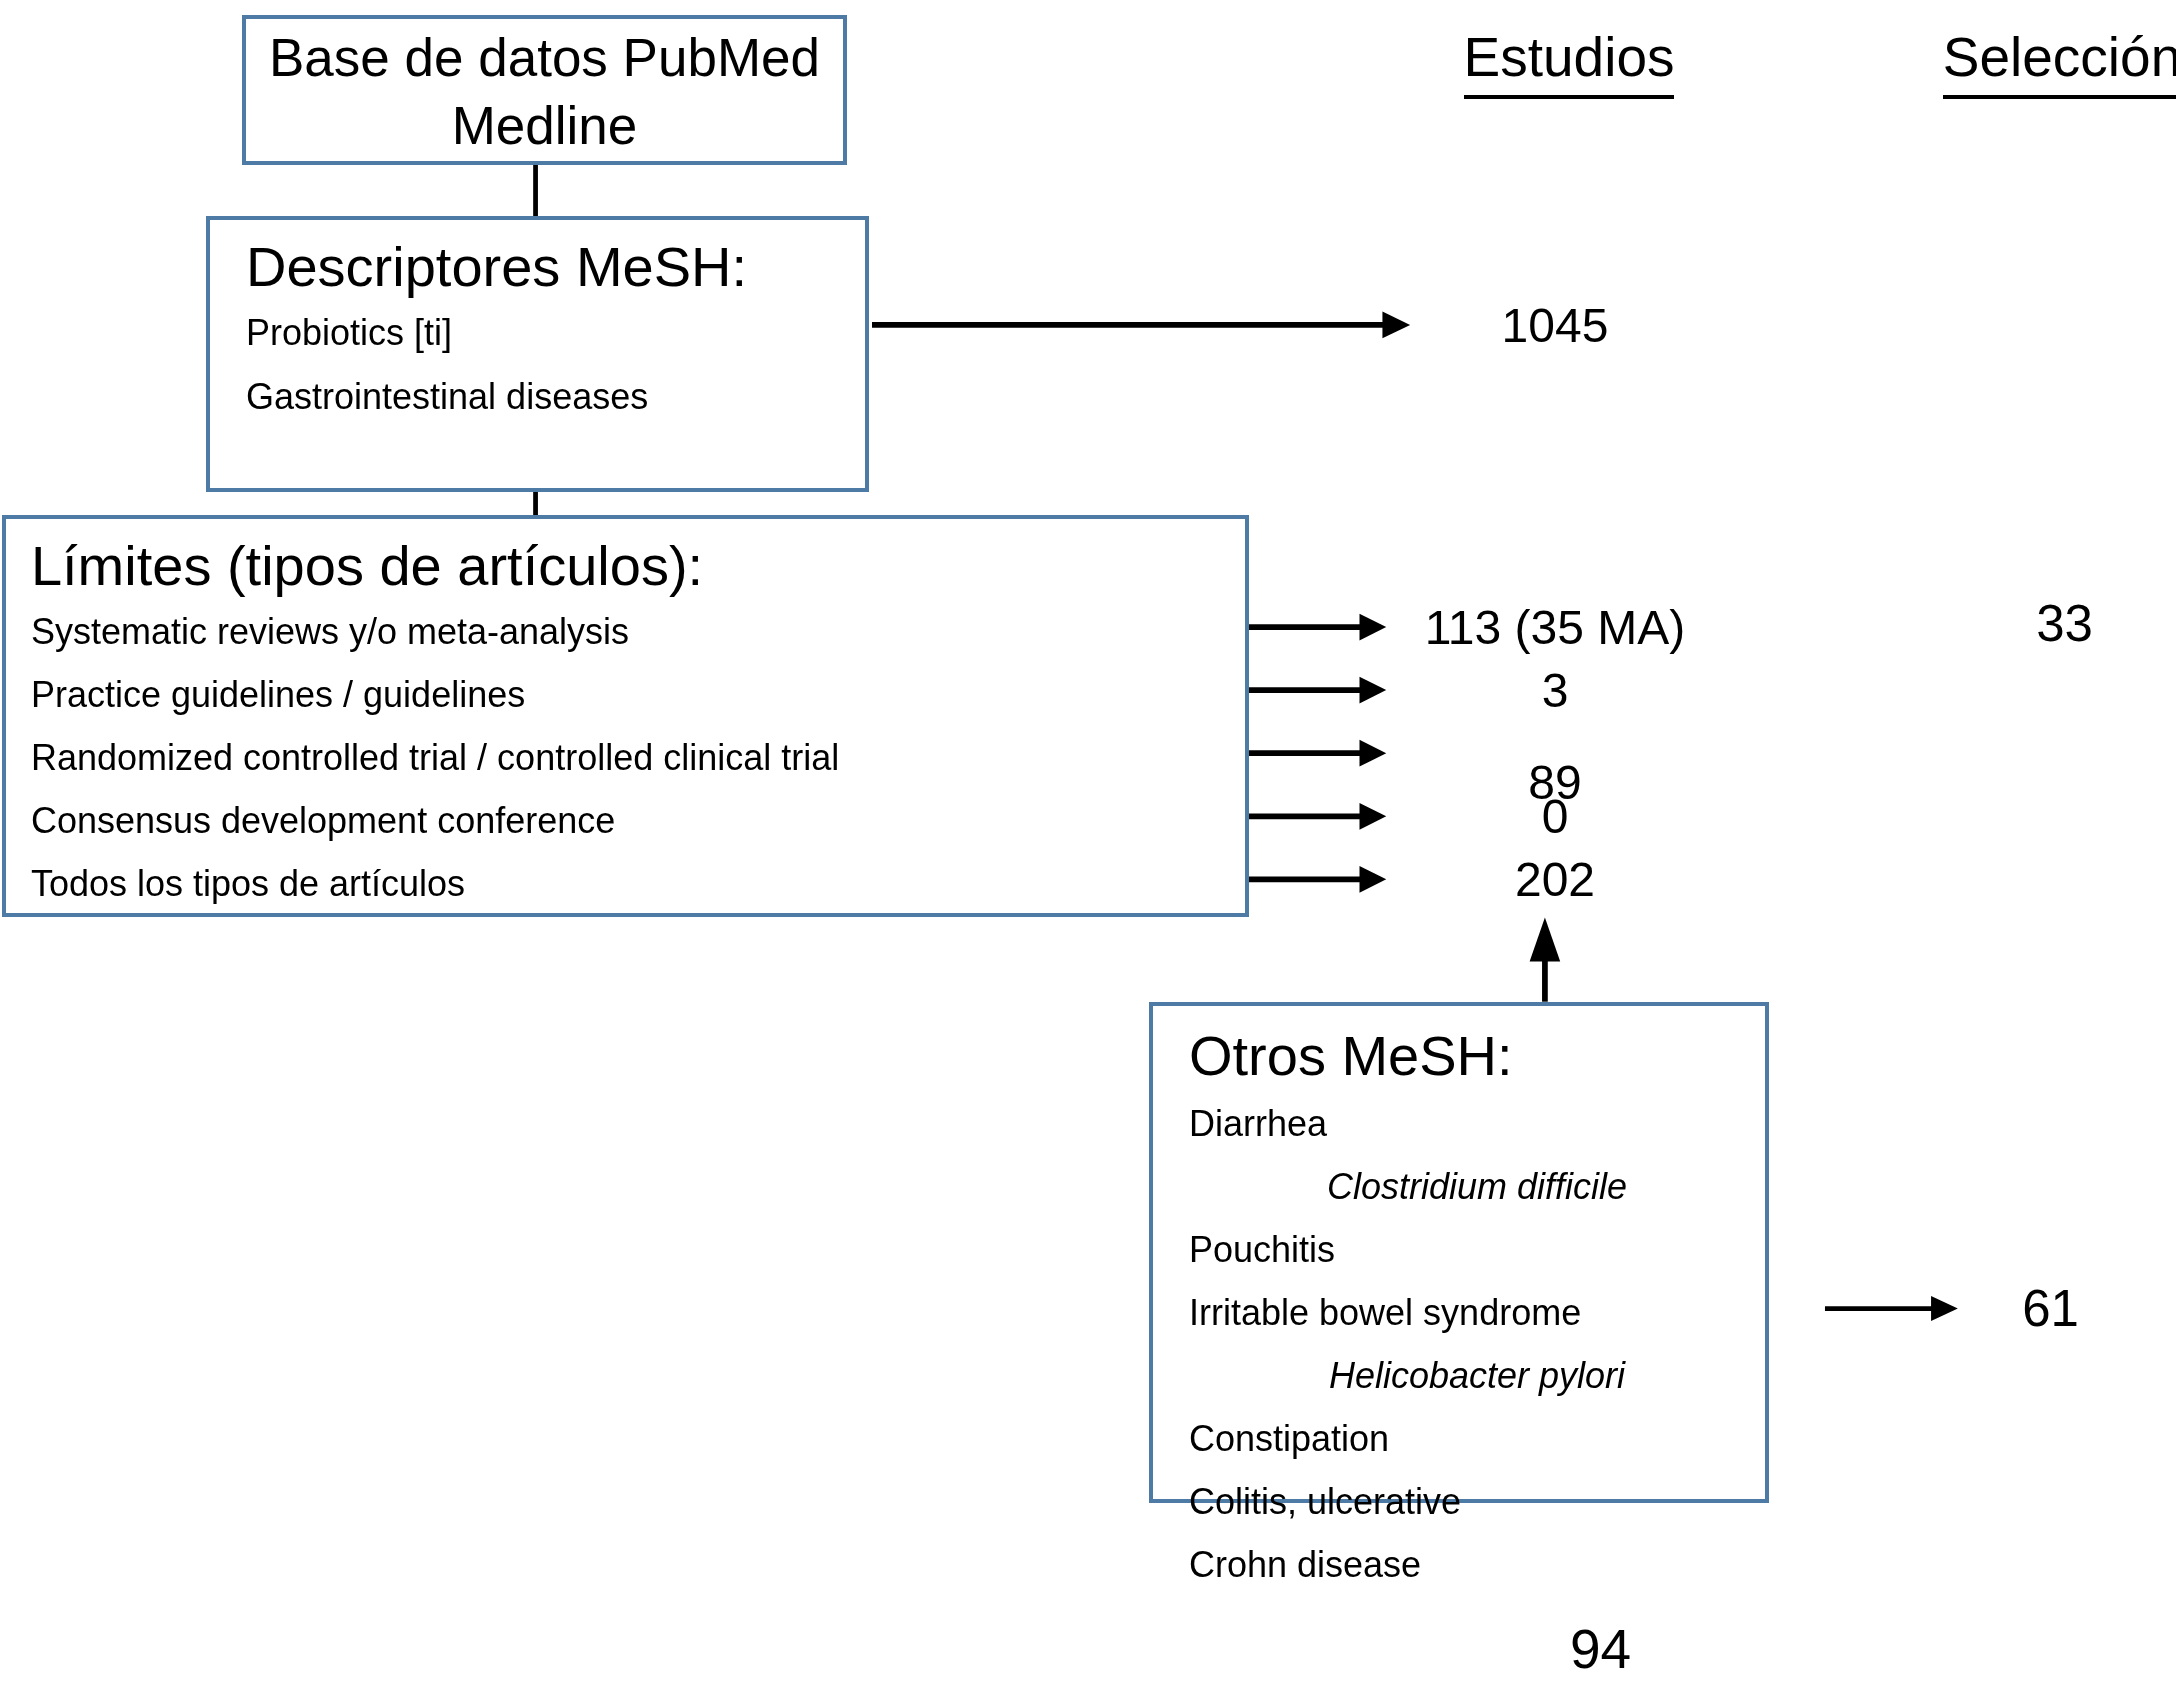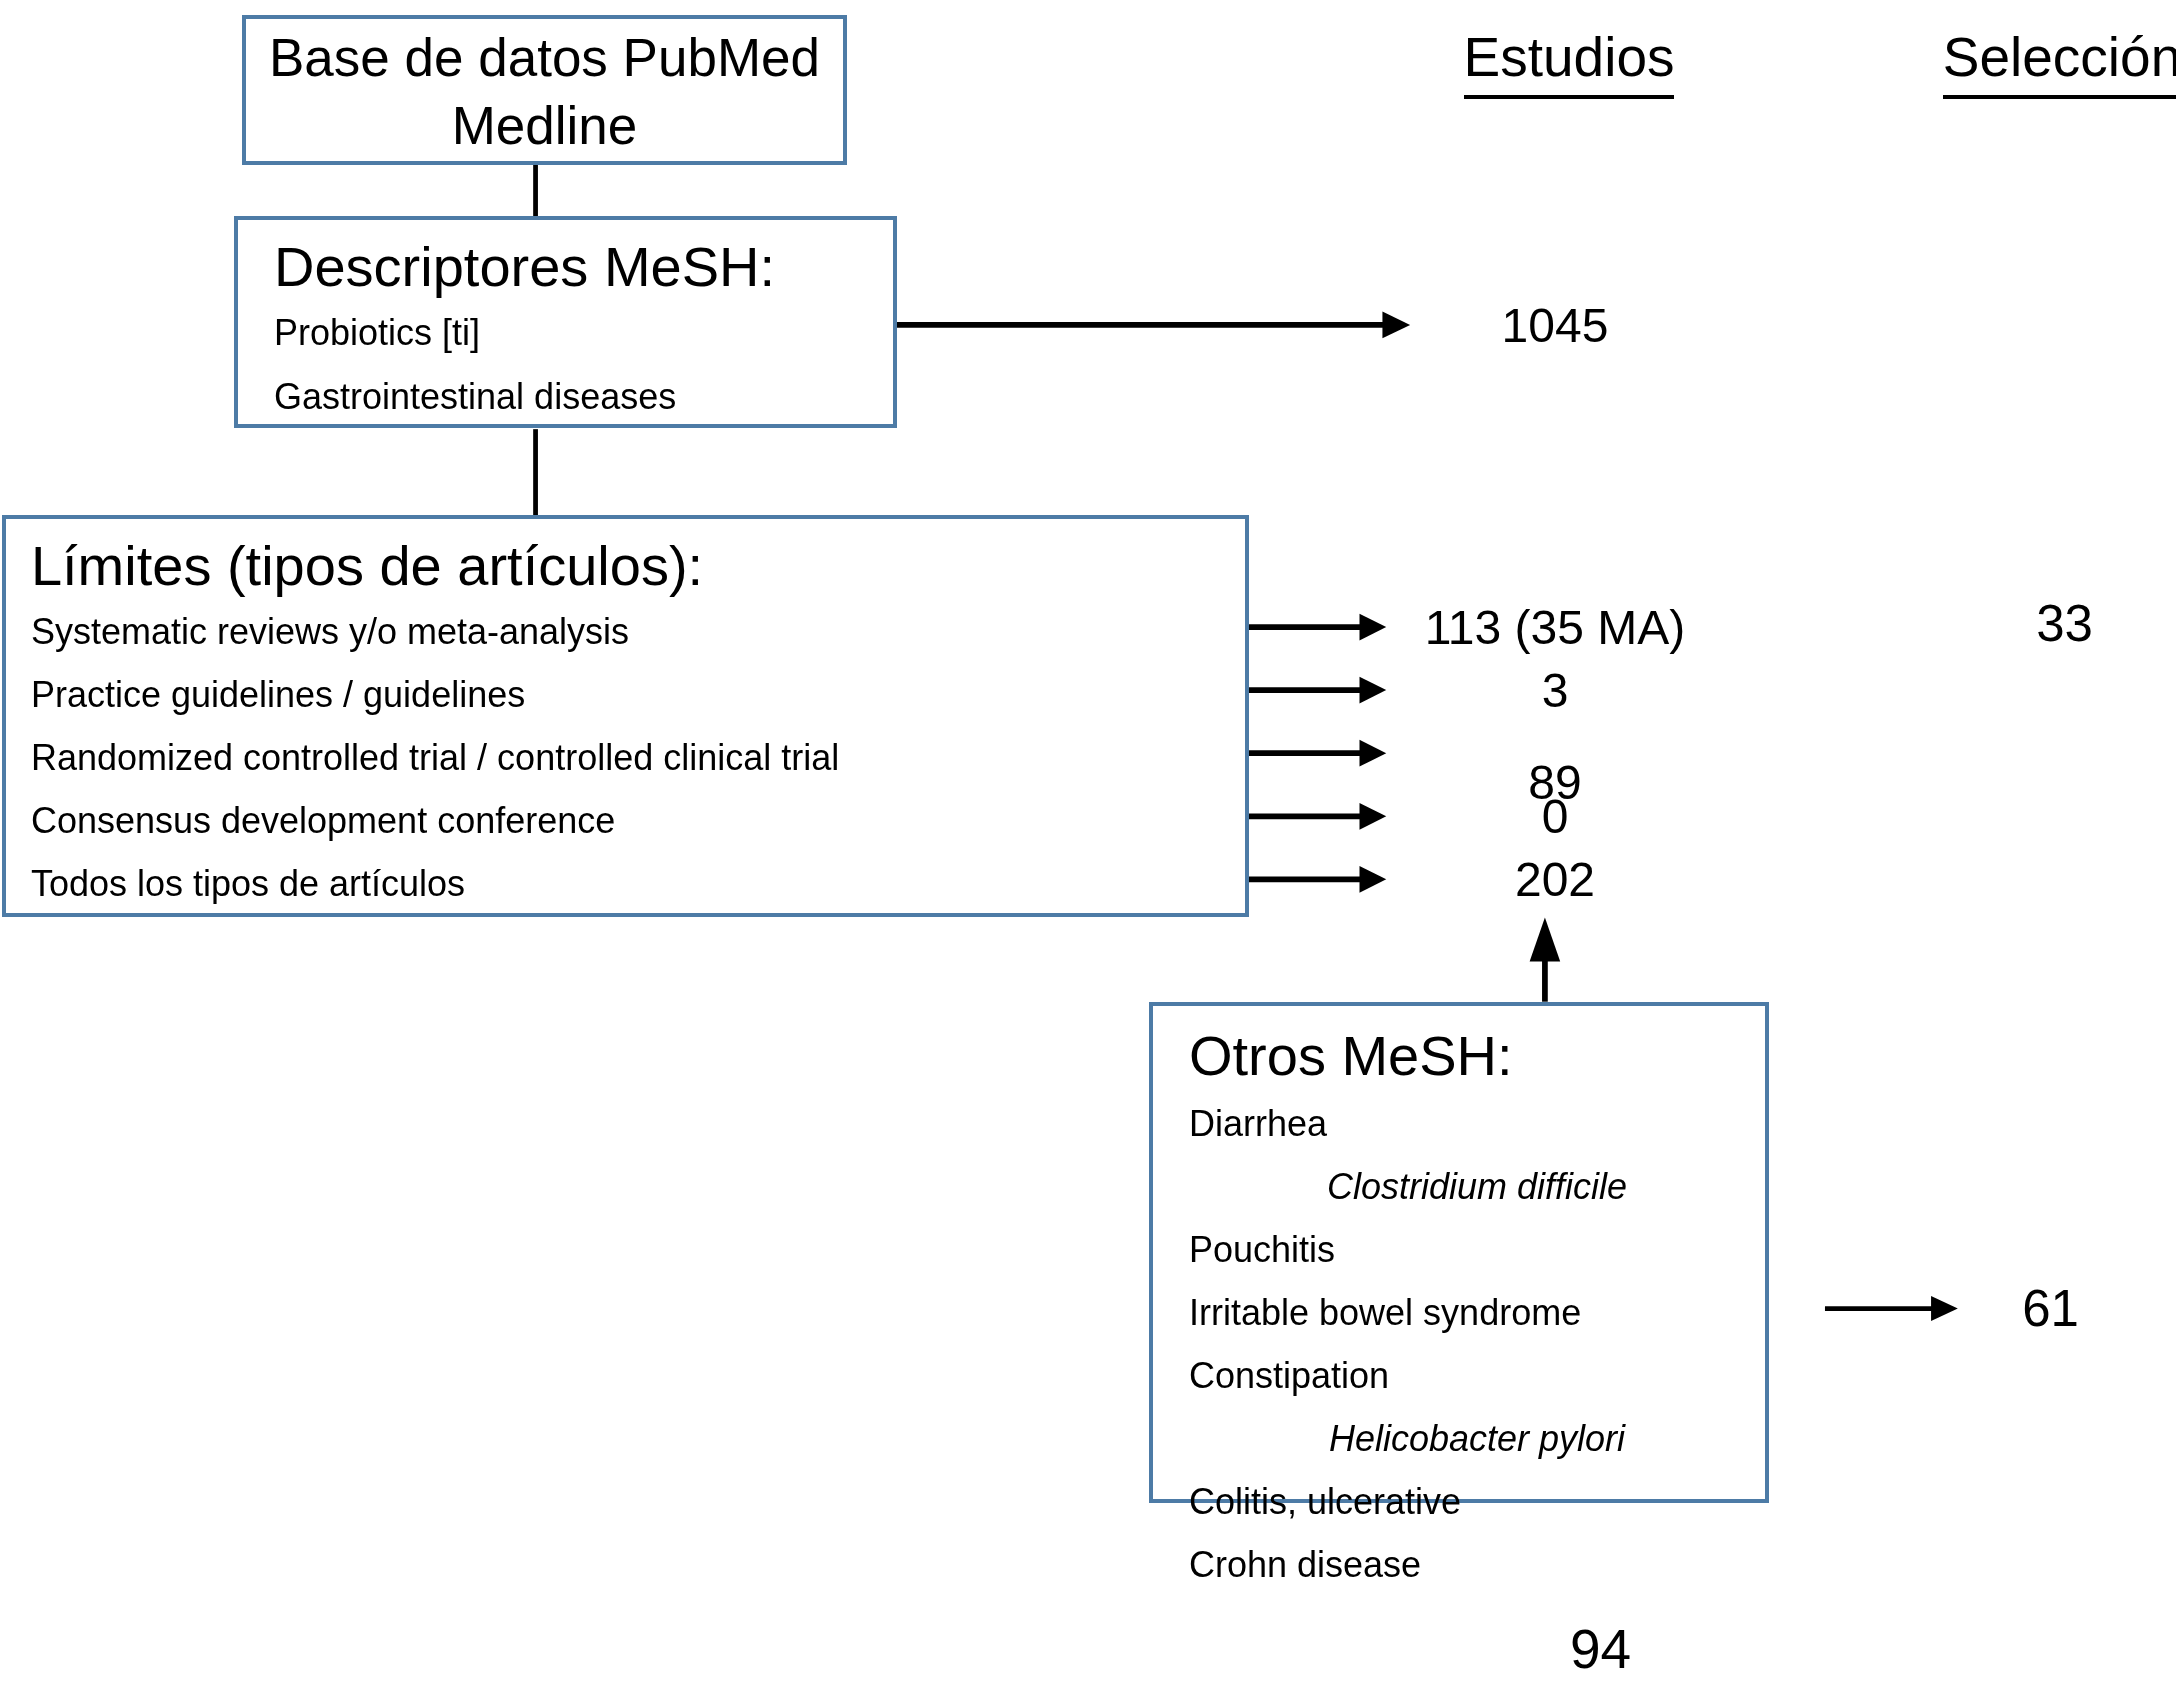--- a/index.html
+++ b/index.html
@@ -24,23 +24,22 @@
     background: #ffffff;
     box-sizing: border-box;
   }
   .box-pubmed {
     left: 242px; top: 15px; width: 605px; height: 150px;
     text-align: center;
     font-size: 53px; line-height: 68px;
     padding-top: 4.8px;
   }
   .box-descriptores {
-    left: 206px; top: 216px; width: 663px; height: 212px;
+    left: 206px; top: 216px; width: 663px; height: 276px;
     padding: 11.5px 0 0 36px;
-    margin-left: 28px;
   }
   .box-limites {
     left: 1.9px; top: 515px; width: 1247px; height: 402px;
     padding: 11.5px 0 0 25px;
   }
   .box-otros {
     left: 1149px; top: 1002px; width: 620px; height: 501px;
     padding: 13.4px 0 0 36px;
   }
   .box-title { font-size: 56px; line-height: 69px; }
@@ -156,22 +155,22 @@
   <div class="num n-0">0</div>
   <div class="num n-202">202</div>
   <div class="sel s-33">33</div>
 
   <div class="box box-otros">
     <div class="box-title">Otros MeSH:</div>
     <div class="row">Diarrhea</div>
     <div class="row sci">Clostridium difficile</div>
     <div class="row">Pouchitis</div>
     <div class="row">Irritable bowel syndrome</div>
+    <div class="row sci">Helicobacter pylori</div>
     <div class="row">Constipation</div>
-    <div class="row sci">Helicobacter pylori</div>
     <div class="row">Colitis, ulcerative</div>
     <div class="row">Crohn disease</div>
   </div>
   <div class="sel s-61">61</div>
 
   <div class="total-row">
     <span>94</span>
   </div>
 
 </div>

